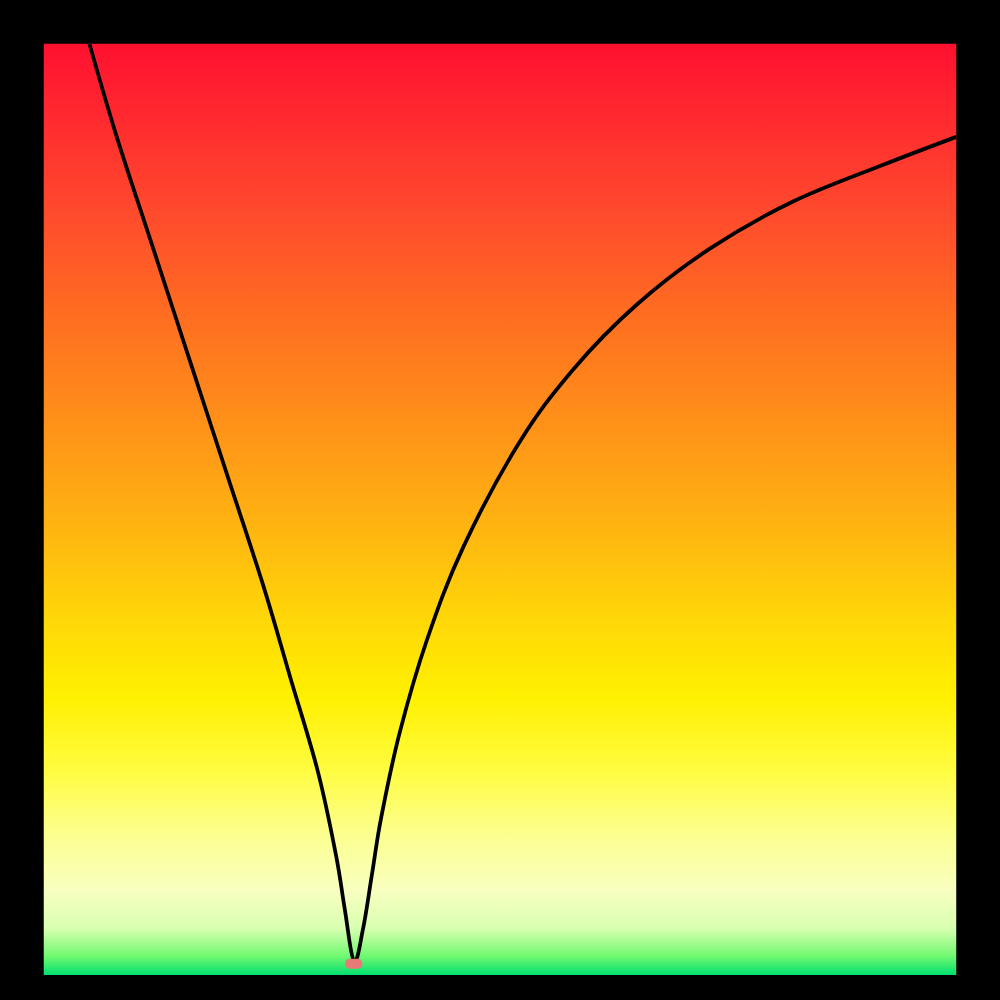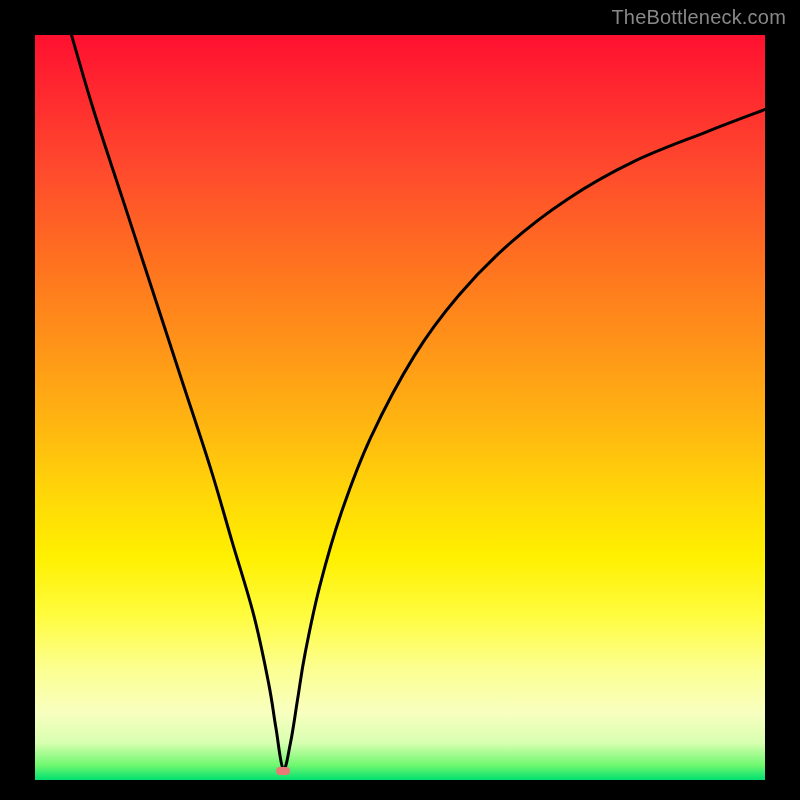--- a/index.html
+++ b/index.html
@@ -55,20 +55,19 @@
     height: 8px;
     background: #e77a77;
     border-radius: 4px;
     transform: translate(-50%, -50%);
   }
 </style>
 </head>
 <body>
 
 <div class="container">
-  <div class="watermark">TheBottleneck.com</div>
   <div class="plot-area">
     <svg class="curve" viewBox="0 0 730 745" preserveAspectRatio="none">
       <path id="curve-path" fill="none" stroke="#000000" stroke-width="3" stroke-linejoin="round" stroke-linecap="round" d="M 36.50 0.00 C 40.44 13.41, 49.20 45.00, 58.40 74.50 C 67.60 104.00, 77.09 131.72, 87.60 163.90 C 98.11 196.08, 106.29 221.12, 116.80 253.30 C 127.31 285.48, 135.49 310.52, 146.00 342.70 C 156.51 374.88, 166.00 402.60, 175.20 432.10 C 184.40 461.60, 189.22 479.78, 197.10 506.60 C 204.98 533.42, 212.43 555.62, 219.00 581.10 C 225.57 606.58, 229.66 628.03, 233.60 648.15 C 237.54 668.26, 238.27 677.43, 240.90 692.85 C 243.53 708.27, 245.57 731.14, 248.20 733.83 C 250.83 736.51, 252.87 720.49, 255.50 707.75 C 258.13 695.01, 260.17 679.14, 262.80 663.05 C 265.43 646.96, 266.16 638.47, 270.10 618.35 C 274.04 598.24, 278.13 576.78, 284.70 551.30 C 291.27 525.82, 297.40 503.62, 306.60 476.80 C 315.80 449.98, 322.66 430.46, 335.80 402.30 C 348.94 374.14, 363.83 345.83, 379.60 320.35 C 395.37 294.87, 406.32 280.87, 423.40 260.75 C 440.48 240.63, 454.79 226.03, 474.50 208.60 C 494.21 191.17, 510.56 178.65, 532.90 163.90 C 555.24 149.15, 573.63 138.72, 598.60 126.65 C 623.57 114.58, 647.95 106.24, 671.60 96.85 C 695.25 87.46, 719.49 78.52, 730.00 74.50"></path>
     </svg>
     <div class="min-marker" id="min-marker" style="left: 248.2px; top: 736.06px; background: rgb(231, 122, 119);"></div>
   </div>
 </div>
 
 </body></html>

